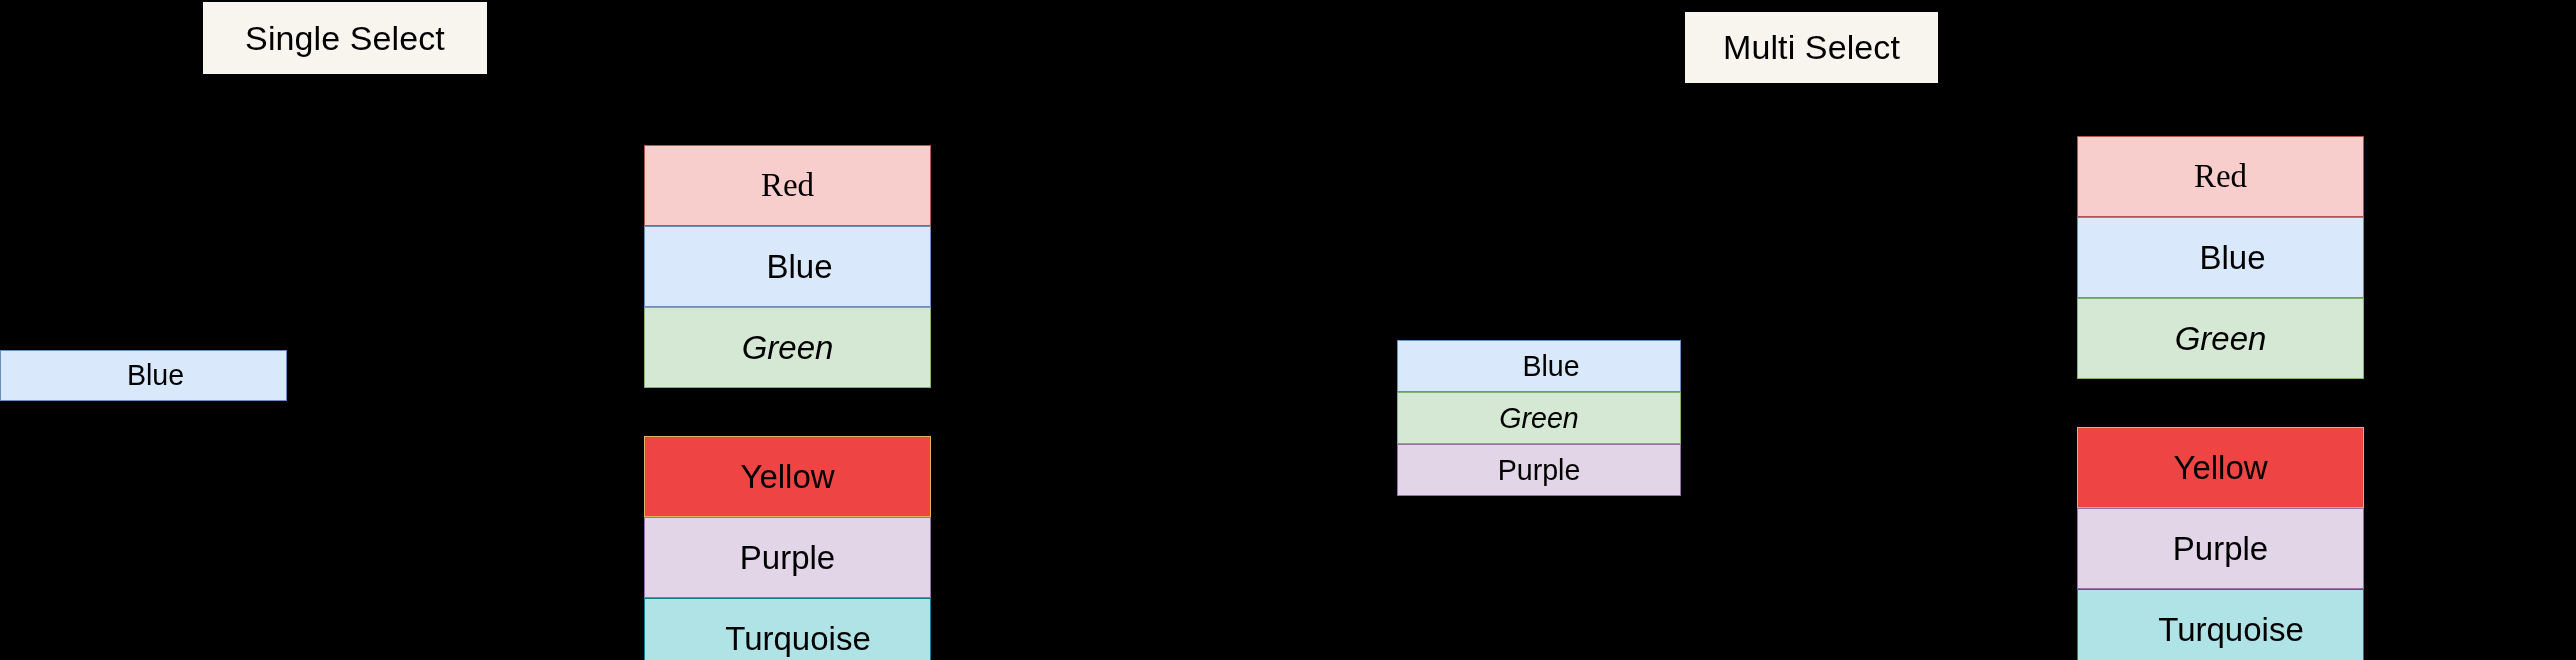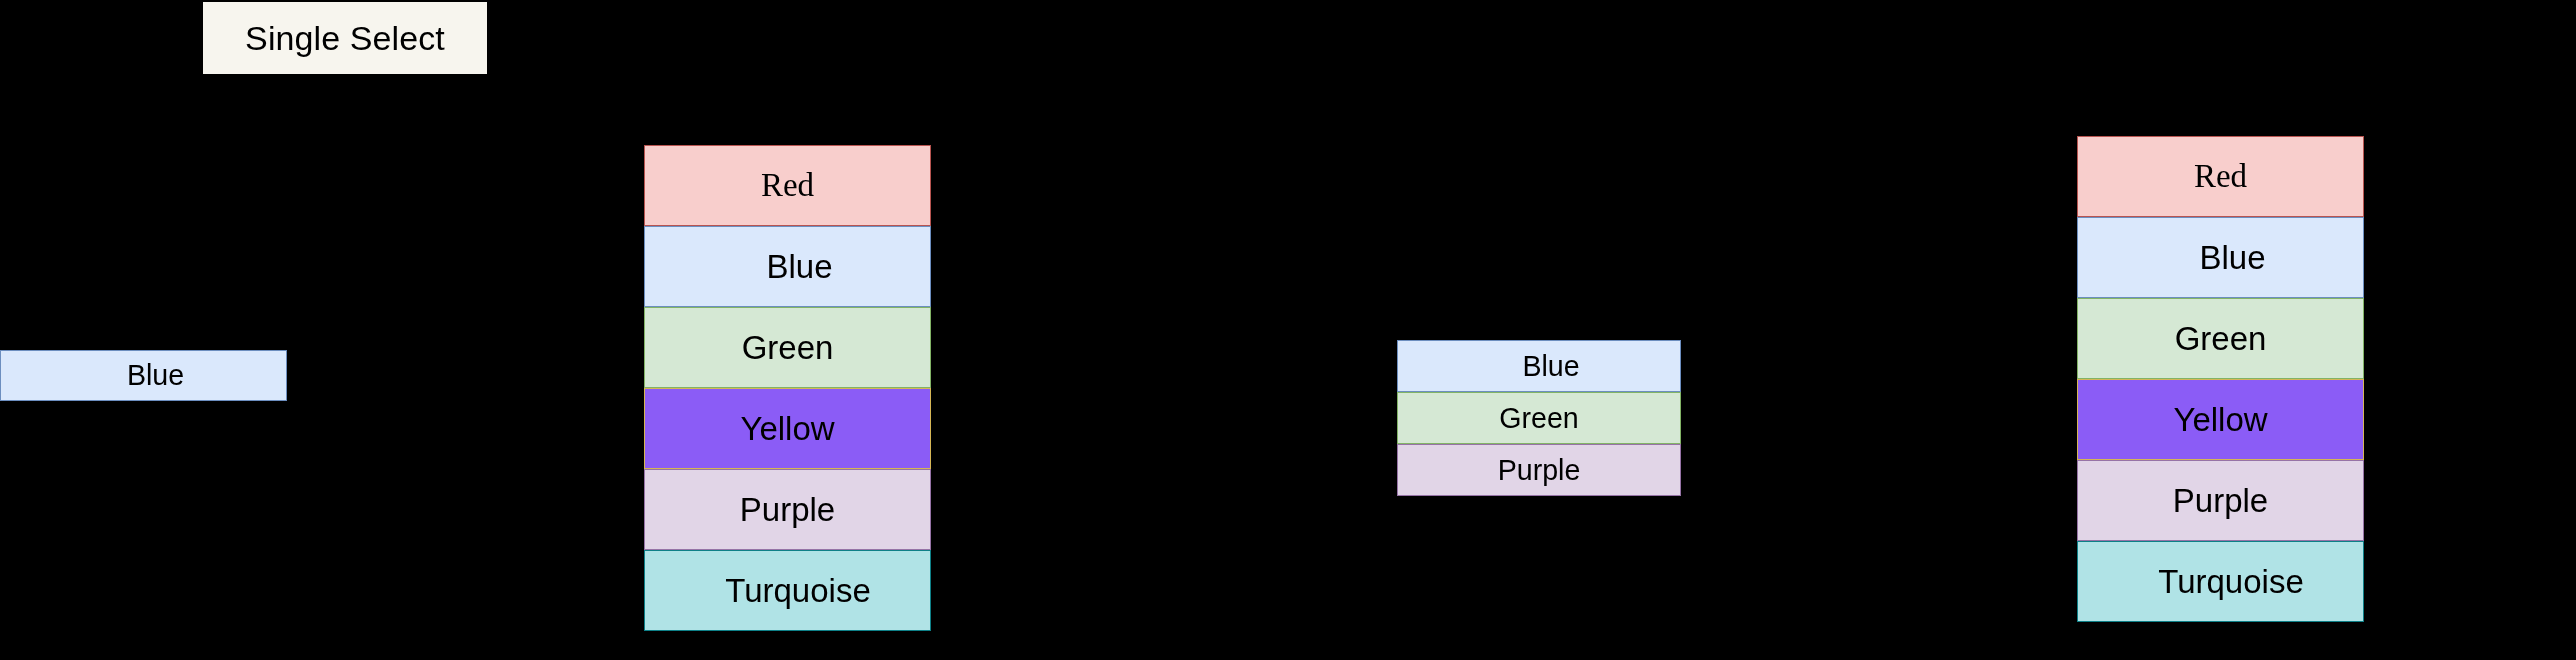--- a/index.html
+++ b/index.html
@@ -51,22 +51,22 @@
     justify-content: center;
     font-size: 33px;
     line-height: 1;
     color: #000000;
     white-space: nowrap;
   }
 
   
   .sw-red       { background: #f8cecc; border-color: #b85450; font-family: Liberation Serif, serif; }
   .sw-blue      { background: #dae8fc; border-color: #6c8ebf; padding-left: 24px; }
-  .sw-green     { background: #d5e8d4; border-color: #82b366; }
-  .sw-yellow    { background: #8b5cf6; border-color: #d6b656; }
+  .sw-green     { background: #d5e8d4; border-color: #82b366; font-style: italic; }
+  .sw-yellow    { background: #ef4444; border-color: #d6b656; margin-top: 48px; }
   .sw-purple    { background: #e1d5e7; border-color: #9673a6; }
   .sw-turquoise { background: #b0e3e6; border-color: #0e8088; padding-left: 21px; }
 
   
   #single-value {
     position: absolute;
     left: 0px;
     top: 350px;
     width: 287px;
     height: 51px;
@@ -136,20 +136,21 @@
         <span>Yellow</span>
       </div>
       <div class="option-row sw-purple">
         <span>Purple</span>
       </div>
       <div class="option-row sw-turquoise">
         <span>Turquoise</span>
       </div>
     </div>
 
+  <div class="title-chip" id="title-multi">Multi Select</div>
 
   <div id="multi-value">
       <div class="option-row sw-blue">
         <span>Blue</span>
       </div>
       <div class="option-row sw-green">
         <span>Green</span>
       </div>
       <div class="option-row sw-purple">
         <span>Purple</span>

